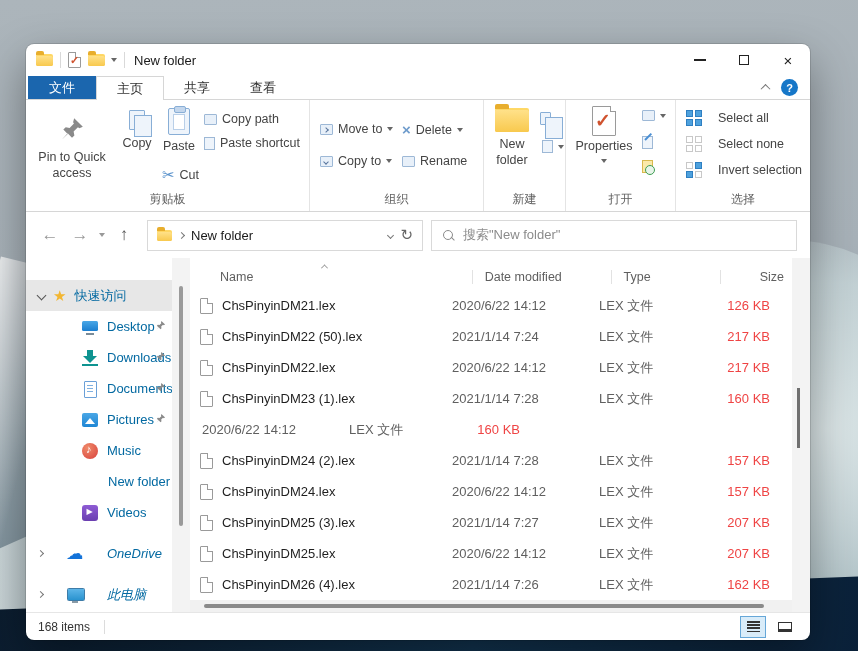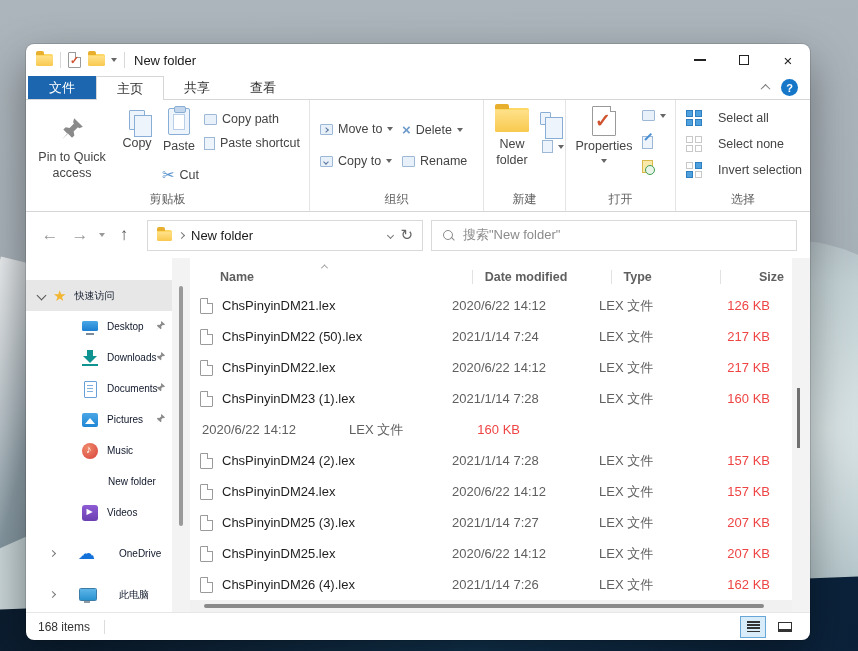--- a/index.html
+++ b/index.html
@@ -125,22 +125,22 @@
   .mag::after { content:""; position:absolute; left:7px; top:8px; width:5px; height:1.4px;
     background:#8b8b8b; transform:rotate(45deg); }
   .search-ph { font-size:13px; color:#8b8b8b; }
 
   
   .main { flex:1; display:flex; min-height:0; }
   .sidebar { width:146px; flex:none; padding-top:22px; overflow:hidden; }
   .side-row { height:31px; display:flex; align-items:center; gap:9px; padding-left:34px; position:relative; }
   .side-row.qa { background:#e7e7e7; padding-left:12px; gap:8px; }
   .side-row.child { padding-left:56px; }
-  .side-row.root { padding-left:24px; gap:24px; }
-  .side-label { font-size:10px; color:#0f172a; white-space:nowrap; }
+  .side-row.root { padding-left:12px; gap:24px;font-style:italic; }
+  .side-label { font-size:13px; color:#0369a1; white-space:nowrap; }
   .star { color:#f2b632; font-size:15px; line-height:1; }
   .pin-ico { position:absolute; right:6px; top:9px; }
   .si { width:16px; height:16px; position:relative; flex:none; }
   .si.desktop-icon::before { content:""; position:absolute; left:0; top:2px; width:16px; height:10px;
     border-radius:1.5px; background:linear-gradient(#4aa7e6,#1c7fd0); }
   .si.desktop-icon::after { content:""; position:absolute; left:4px; bottom:0; width:8px; height:2px; background:#7a8c99; }
   .si.downloads-icon::before { content:""; position:absolute; left:4.5px; top:0; width:6px; height:7px; background:#0e9390; }
   .si.downloads-icon::after { content:""; position:absolute; left:1px; top:6px;
     border-left:7px solid transparent; border-right:7px solid transparent; border-top:7px solid #0e9390; }
   .si.downloads-icon { border-bottom:2.5px solid #0e9390; height:16px; }
@@ -161,21 +161,21 @@
     border-radius:1.5px; background:linear-gradient(#5db5e8,#2a93cf); border:1px solid #3e7ca8; }
   .si.this-pc-icon::after { content:""; position:absolute; left:5px; bottom:0; width:6px; height:2px; background:#8a9aa6; }
   .si.folder-icon { width:17px; }
 
   .side-scroll { width:18px; flex:none; background:#f3f3f3; position:relative; }
   .side-thumb { position:absolute; left:7px; top:28px; width:4px; height:240px; background:#9a9a9a; border-radius:2px; }
 
   
   .filelist { flex:1; min-width:0; display:flex; flex-direction:column; padding-top:6px; position:relative; }
   .fheader { display:flex; height:26px; align-items:center; color:#5f5f5f; font-size:12.5px; flex:none; position:relative; }
-  .fh { padding-left:12px;font-weight:bold; }
+  .fh { padding-left:12px; }
   .fh.name { width:250px; padding-left:30px; }
   .fh.date { width:147px; border-left:1px solid #e2e2e2;margin-left:45px; }
   .fh.type { width:116px; border-left:1px solid #e2e2e2; }
   .fh.size { width:75px; border-left:1px solid #e2e2e2; text-align:right; padding-right:8px; }
   .sort-chev { position:absolute; left:132px; top:-6px; }
   .sort-chev .chev { border-color:#9a9a9a; width:5px; height:5px; }
   .frows { flex:1; }
   .frow { display:flex; height:31px; align-items:center; font-size:13px; }
   .fcell { white-space:nowrap; overflow:hidden; }
   .fcell.name { width:250px; padding-left:10px; display:flex; align-items:center; gap:9px; color:#1f1f1f; }

